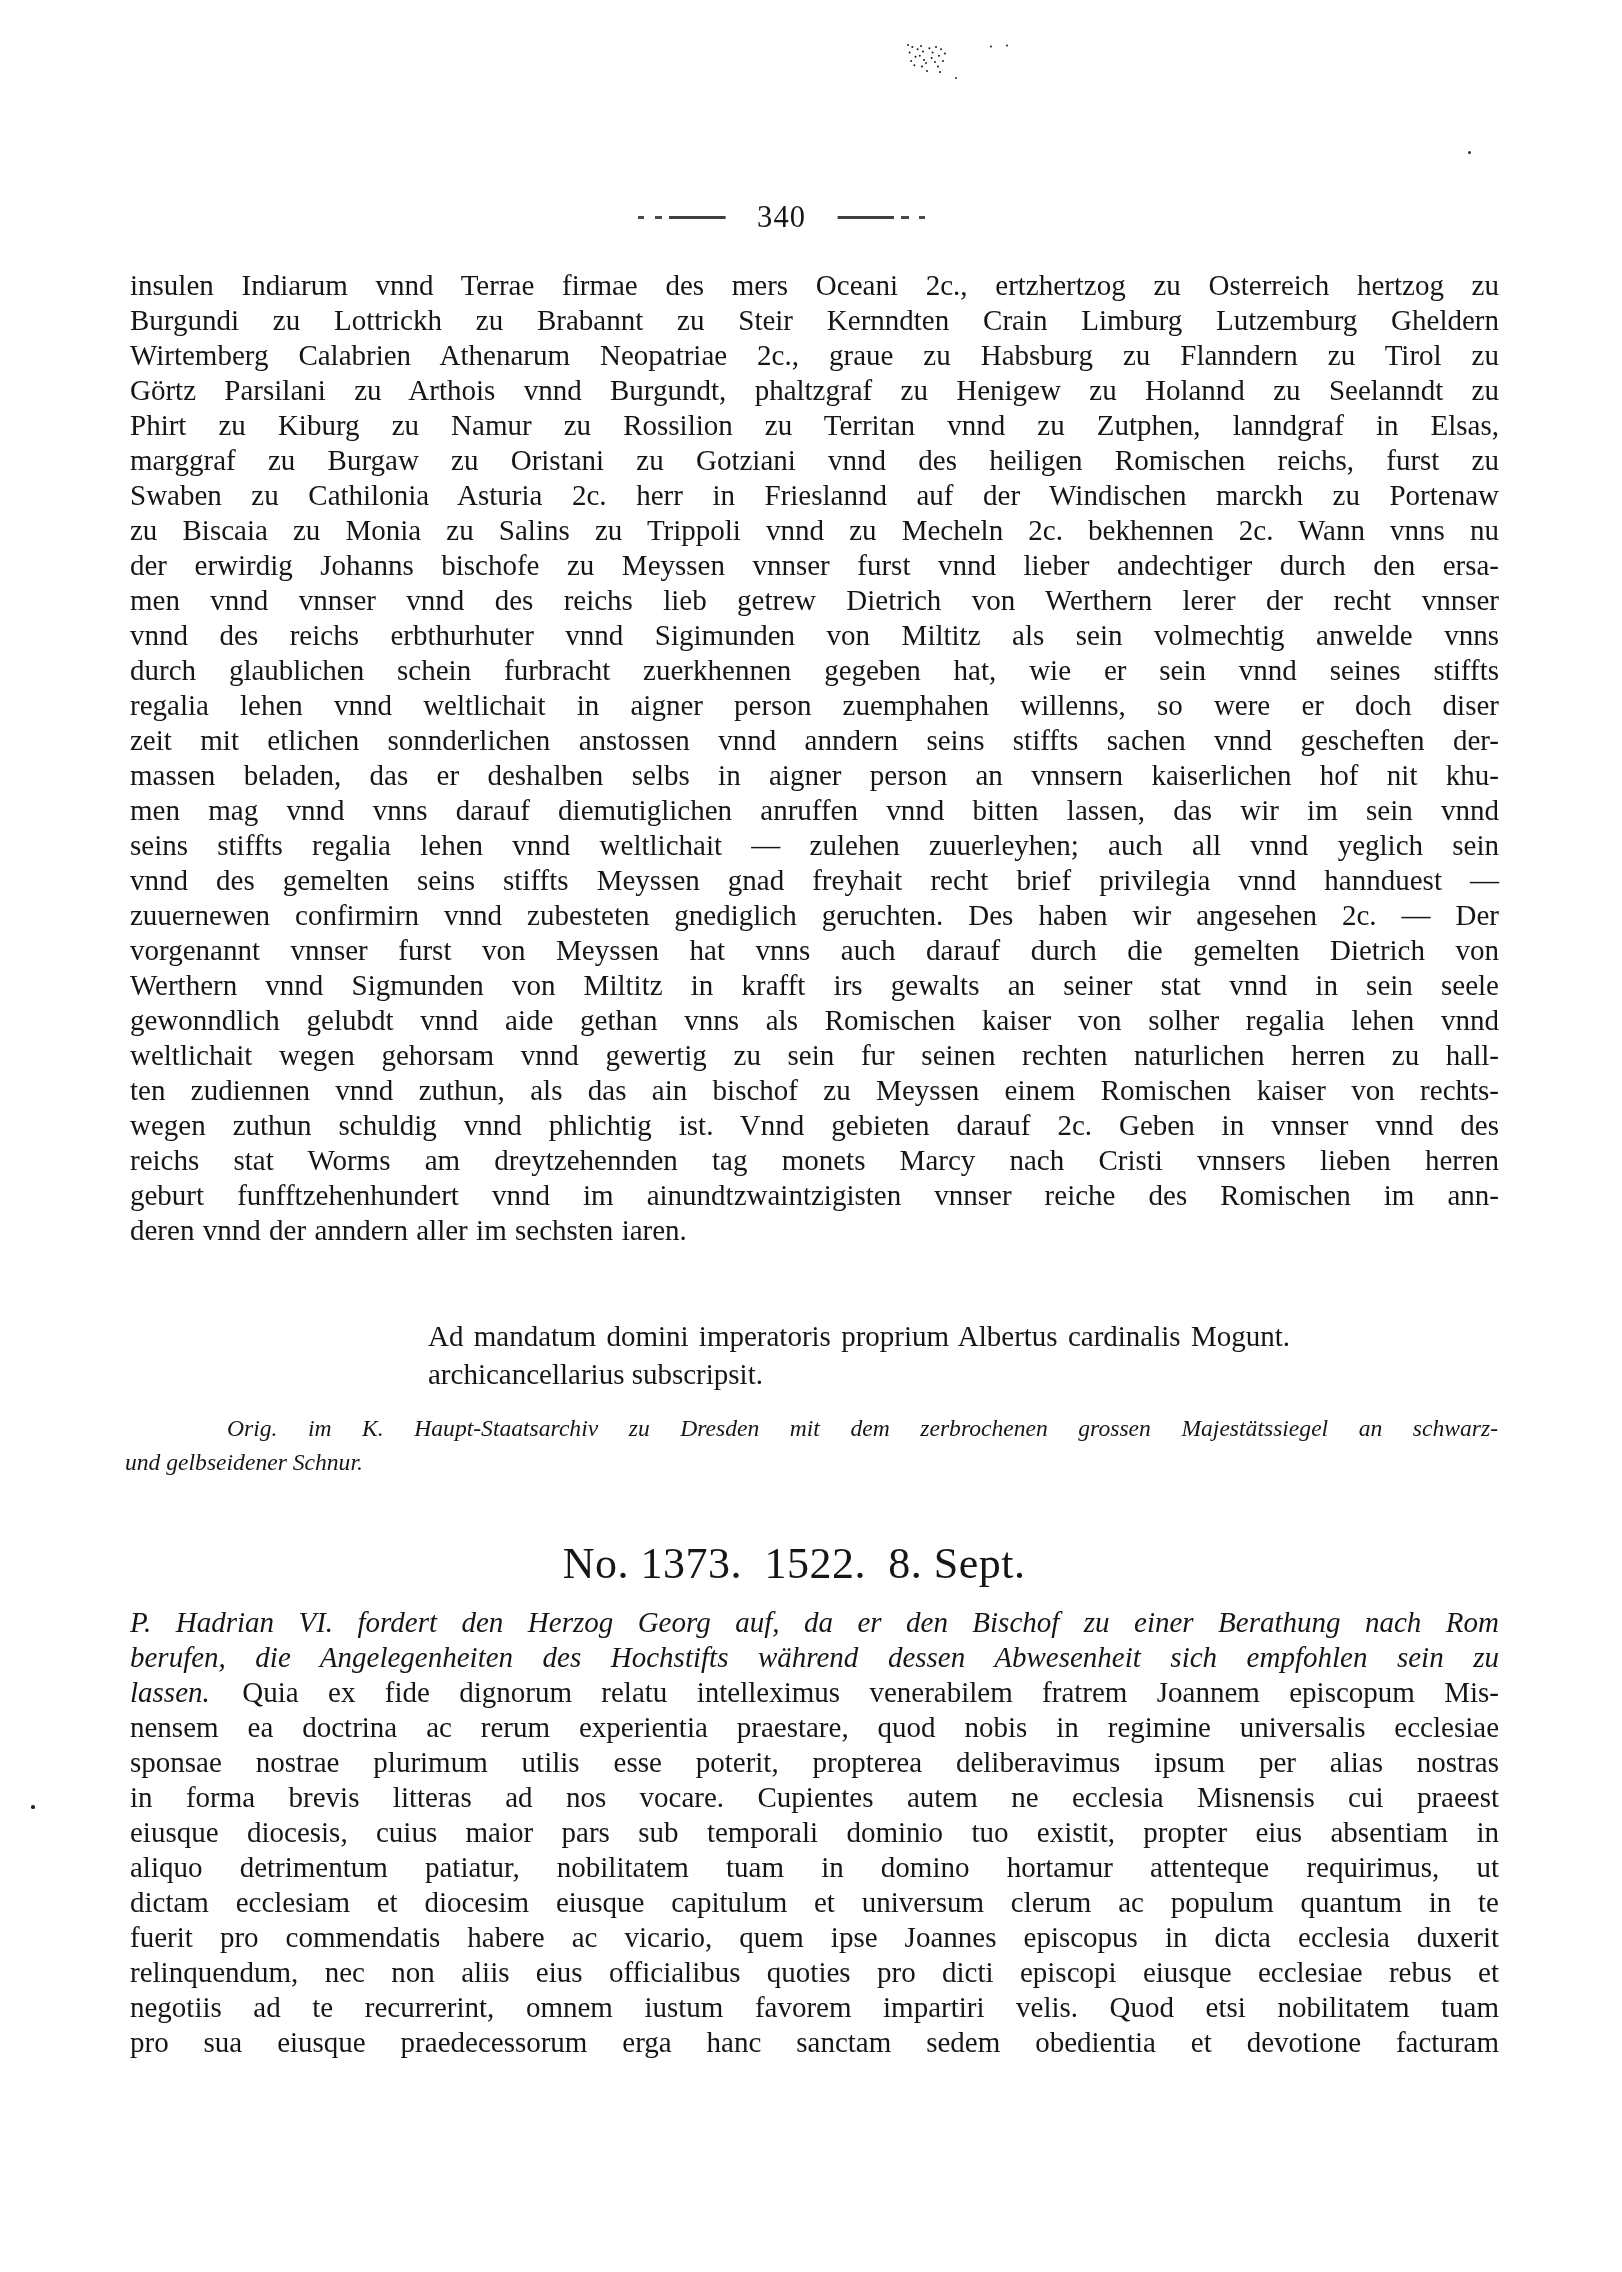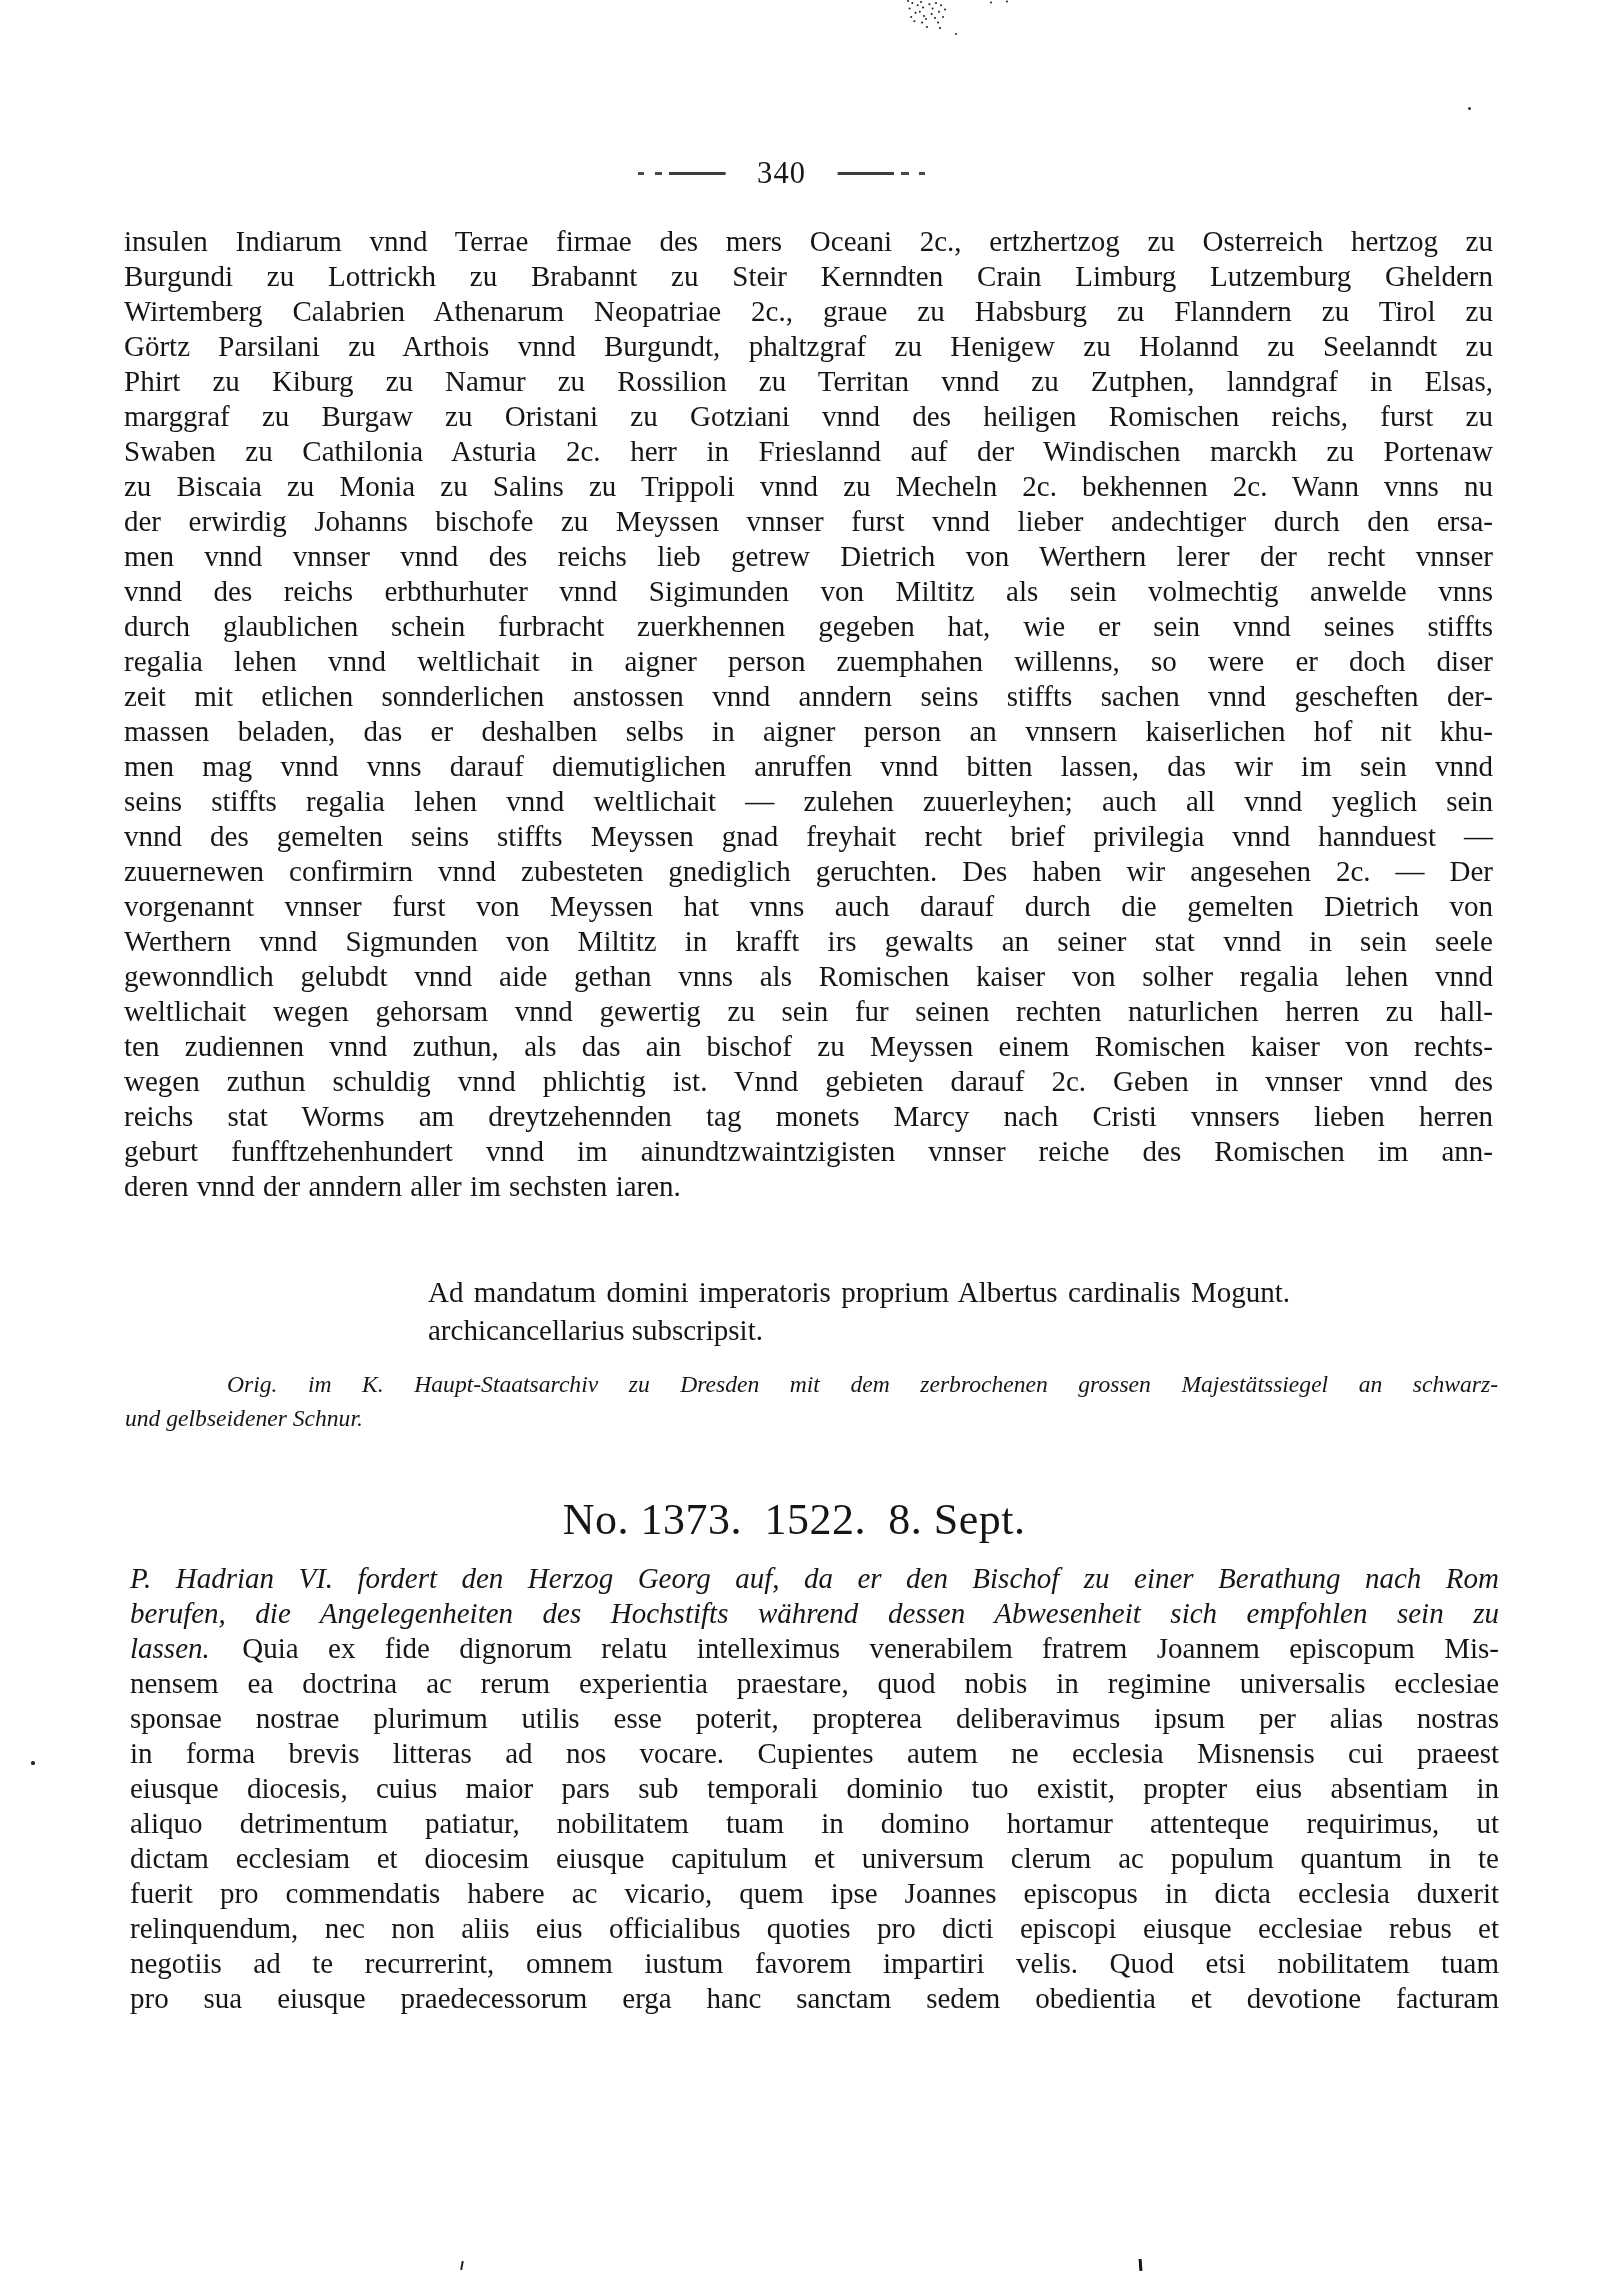--- a/index.html
+++ b/index.html
@@ -4,21 +4,21 @@
 <style>
   html,body{margin:0;padding:0;}
   body{
     width:1622px;height:2273px;
     background:#ffffff;
     color:#161616;
     font-family:"Liberation Serif","DejaVu Serif",serif;
     position:relative;
     overflow:hidden;
   }
-  .sheet{position:absolute;inset:0;}
+  .sheet{position:absolute;inset:0;margin-top:44px;}
 
   
   .pageno-row{
     position:absolute;top:158px;left:0;width:1622px;
     display:flex;align-items:center;justify-content:center;
     transform:translateX(-29.4px);
   }
   .pageno{
     font-size:30.5px;line-height:1;
     letter-spacing:1.1px;
@@ -36,21 +36,21 @@
   
   .line{
     text-align:justify;
     text-align-last:justify;
     white-space:normal;
   }
   .italic{font-style:italic;}
 
   
   .p1{
-    position:absolute;top:224px;left:124px;width:1369px;
+    position:absolute;top:224px;left:130px;width:1369px;
     font-size:29px;line-height:35px;
     word-spacing:1.1px;
   }
   .p1 .line:last-child{text-align-last:left;}
 
   
   .signature{
     position:absolute;top:1273px;left:428px;width:862px;
     font-size:29px;line-height:38px;
   }

